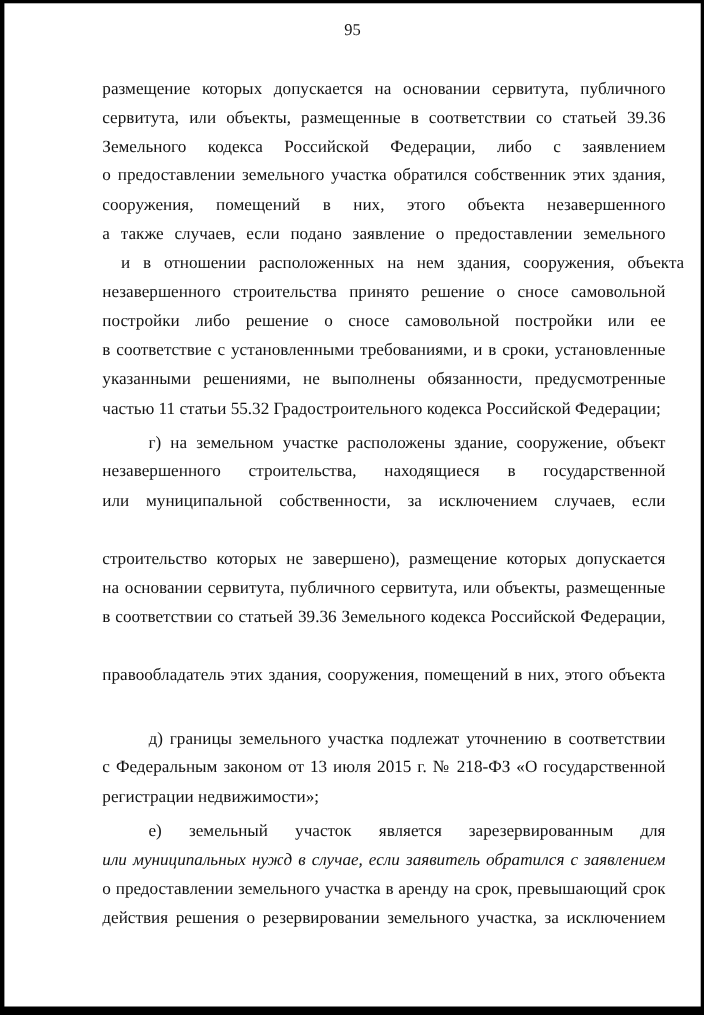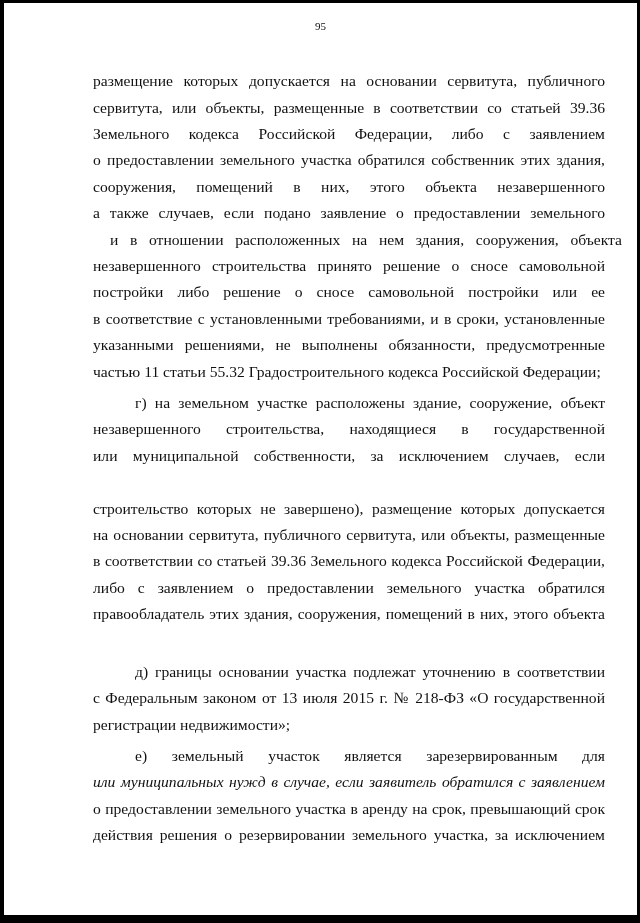--- a/index.html
+++ b/index.html
@@ -3,21 +3,21 @@
 <meta charset="utf-8">
 <style>
   html, body { margin:0; padding:0; }
   body { width:640px; height:923px; background:#000; position:relative; overflow:hidden; }
   .page {
     position:absolute; left:4px; top:3px; width:633px; height:912px;
     background:#fff;
   }
   .pnum {
     position:absolute; top:17px; left:0; width:100%; text-align:center;
-    font-family:"Liberation Serif", serif; font-size:11px; color:#111;
+    font-family:"Liberation Serif", serif; font-size:15px; color:#111;
   }
   .line {
     position:absolute; left:89px; width:512px;
     font-family:"Liberation Serif", serif; font-size:15.6px; color:#111;
     text-align:justify; text-align-last:justify; white-space:nowrap;
     line-height:18px; height:18px;
   }
   .line.indent { left:131px; width:470px; }
   .line.last { text-align-last:left; }
 </style>
@@ -39,24 +39,23 @@
   <div class="line" style="top: 307px; white-space: normal; overflow: hidden;">в соответствие с установленными требованиями, и в сроки, установленные</div>
   <div class="line" style="top: 333px; white-space: normal; overflow: hidden;">указанными решениями, не выполнены обязанности, предусмотренные</div>
   <div class="line last" style="top: 360px; white-space: normal; overflow: hidden;">частью 11 статьи 55.32 Градостроительного кодекса Российской Федерации;</div>
 
   <div class="line indent" style="top: 391px; white-space: normal; overflow: hidden;">г) на земельном участке расположены здание, сооружение, объект</div>
   <div class="line" style="top: 417px; white-space: normal; overflow: hidden;">незавершенного строительства, находящиеся в государственной</div>
   <div class="line" style="top: 444px; white-space: normal; overflow: hidden;">или муниципальной собственности, за исключением случаев, если</div>
   <div class="line" style="top: 497px; white-space: normal; overflow: hidden;">строительство которых не завершено), размещение которых допускается</div>
   <div class="line" style="top: 523px; white-space: normal; overflow: hidden;">на основании сервитута, публичного сервитута, или объекты, размещенные</div>
   <div class="line" style="top: 549px; white-space: normal; overflow: hidden;">в соответствии со статьей 39.36 Земельного кодекса Российской Федерации,</div>
-  <div class="line" style="top: 576px; white-space: normal; overflow: hidden;">либо с заявлением о предоставлении земельного участка обратился</div>
   <div class="line" style="top: 602px; white-space: normal; overflow: hidden;">правообладатель этих здания, сооружения, помещений в них, этого объекта</div>
 
-  <div class="line indent" style="top: 660px; white-space: normal; overflow: hidden;">д) границы основании участка подлежат уточнению в соответствии</div>
+  <div class="line indent" style="top: 660px; white-space: normal; overflow: hidden;">д) границы земельного участка подлежат уточнению в соответствии</div>
   <div class="line" style="top: 686px; white-space: normal; overflow: hidden;">с Федеральным законом от 13 июля 2015 г. № 218-ФЗ «О государственной</div>
   <div class="line last" style="top: 713px; white-space: normal; overflow: hidden;">регистрации недвижимости»;</div>
 
   <div class="line indent" style="top: 744px; white-space: normal; overflow: hidden;">е) земельный участок является зарезервированным для государственных</div>
   <div class="line" style="top: 770px; white-space: normal; overflow: hidden; font-style: italic;">или муниципальных нужд в случае, если заявитель обратился с заявлением</div>
   <div class="line" style="top: 797px; white-space: normal; overflow: hidden;">о предоставлении земельного участка в аренду на срок, превышающий срок</div>
   <div class="line" style="top: 823px; white-space: normal; overflow: hidden;">действия решения о резервировании земельного участка, за исключением</div>
 </div>
 
 </body></html>

